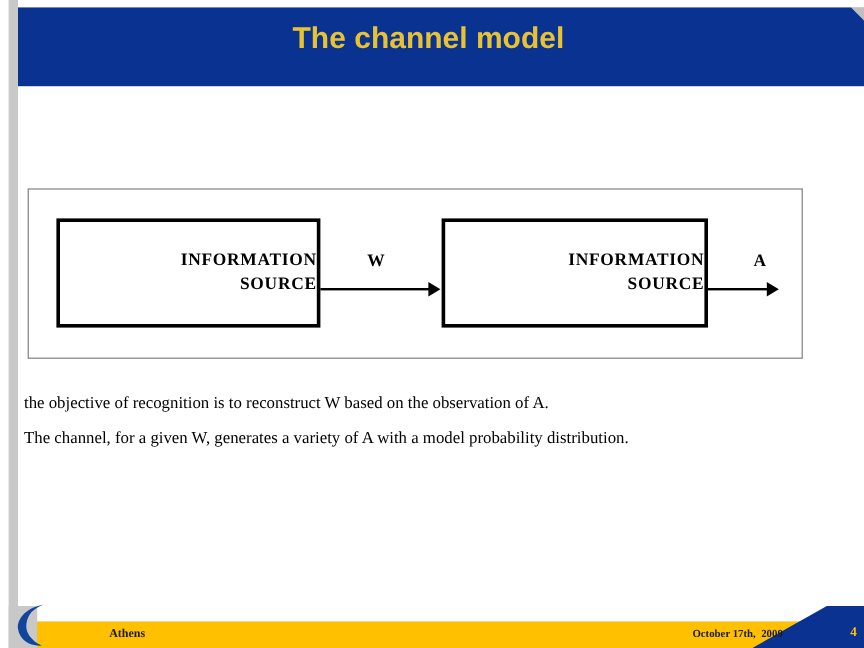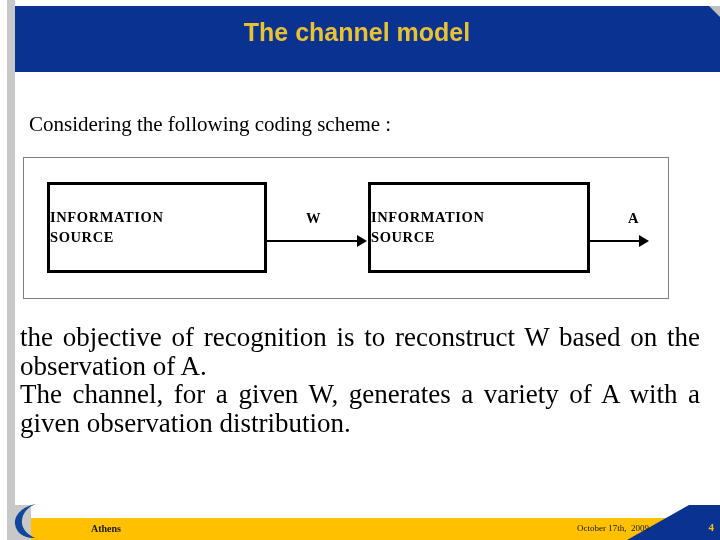--- a/index.html
+++ b/index.html
@@ -92,21 +92,21 @@
     z-index: 5;
   }
 
   .dia-box {
     position: absolute;
     border: 3px solid #000000;
     background: #ffffff;
     box-sizing: border-box;
     display: flex;
     flex-direction: column;
-    align-items: flex-start;
+    align-items: flex-end;
     justify-content: center;
   }
   .dia-box .bline {
     font-family: "Liberation Serif", "DejaVu Serif", serif;
     font-weight: bold;
     font-size: 14.5px;
     letter-spacing: 0.6px;
     color: #000000;
     line-height: 1.35;
     white-space: nowrap;
@@ -152,21 +152,21 @@
   }
   #label-w { left: 282px; top: 52px; }
   #label-a { left: 604px; top: 52px; }
 
   
   .body-text {
     position: absolute;
     left: 13px;
     top: 323px;
     width: 680px;
-    font-size: 27px;
+    font-size: 14px;
     line-height: 28.5px;
     color: #000000;
     text-align: justify;
     z-index: 5;
   }
   .body-text p {
     margin: 0;
     text-align: justify;
   }
   .body-text p.last-line-left {
@@ -210,21 +210,21 @@
     font-weight: bold;
     font-size: 10px;
     color: #1a1a1a;
     z-index: 6;
   }
   .footer-date-text {
     position: absolute;
     left: 570px;
     top: 523px;
     font-family: "Liberation Serif", "DejaVu Serif", serif;
-    font-weight: normal;
+    font-weight: bold;
     font-size: 9px;
     color: #1a1a1a;
     z-index: 6;
     white-space: pre;
   }
   .footer-page-num {
     position: absolute;
     right: 13px;
     top: 521px;
     font-family: "Liberation Serif", "DejaVu Serif", serif;
@@ -257,21 +257,20 @@
 <body>
 
 <div class="slide">
 
   <div class="left-rail"></div>
 
   <div class="title-banner-shadow"></div>
   <div class="title-banner"></div>
   <div class="title-text">The channel model</div>
 
-  <div class="intro-line">Considering the following coding scheme :</div>
 
   <div class="diagram-frame">
 
     <div class="dia-box" id="box-source">
       <div class="bline">INFORMATION</div>
       <div class="bline">SOURCE</div>
     </div>
 
     <div class="arrow-line" id="arrow1-line"></div>
     <div class="arrow-head" id="arrow1-head"></div>
@@ -282,21 +281,21 @@
       <div class="bline">SOURCE</div>
     </div>
 
     <div class="arrow-line" id="arrow2-line"></div>
     <div class="arrow-head" id="arrow2-head"></div>
     <div class="arrow-label" id="label-a">A</div>
   </div>
 
   <div class="body-text">
     <p class="last-line-left">the objective of recognition is to reconstruct W based on the observation of A.</p>
-    <p class="last-line-left">The channel, for a given W, generates a variety of A with a given observation distribution.</p>
+    <p class="last-line-left">The channel, for a given W, generates a variety of A with a model probability distribution.</p>
   </div>
 
   <div class="footer-gray"></div>
   <div class="footer-white-strip"></div>
   <div class="footer-bar"></div>
   <div class="footer-wedge"></div>
 
   <svg class="crescent" viewBox="0 0 34 38">
     <path d="M24 2 C8 5, 2 15, 3 22 C4 31, 13 37, 23 36 C14 32, 9 25, 10 18 C11 10, 16 5, 24 2 Z" fill="#12459e"></path>
   </svg>

